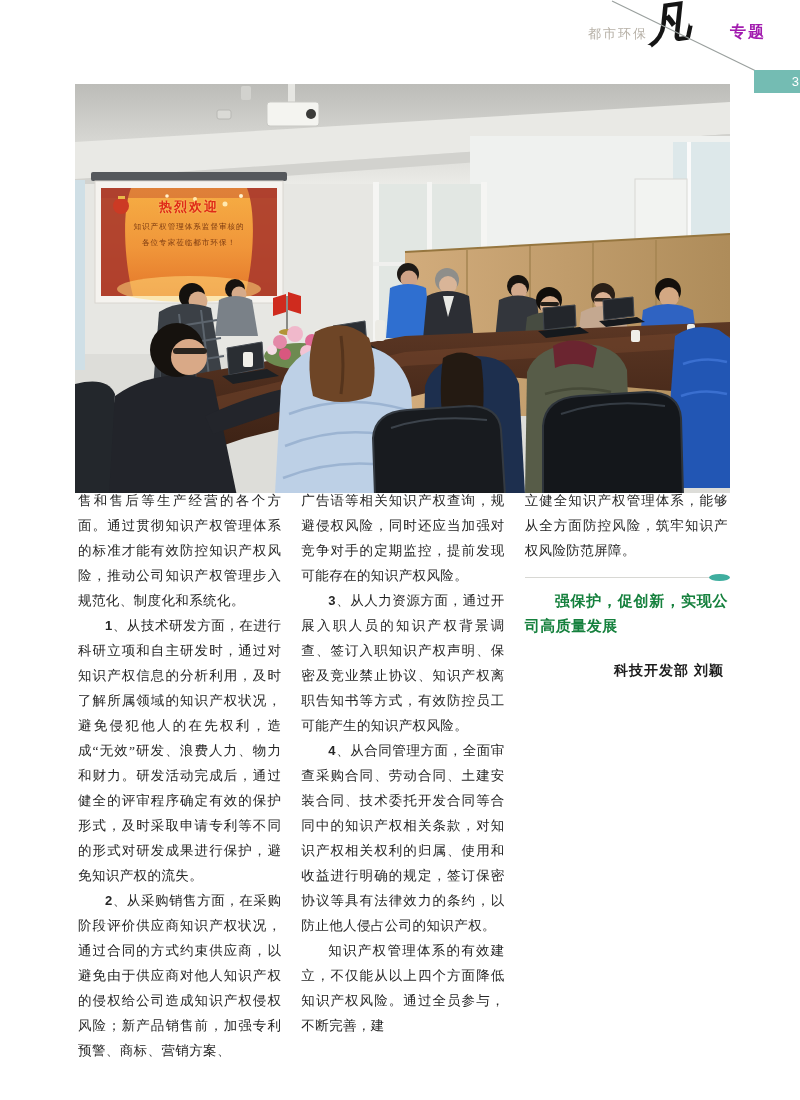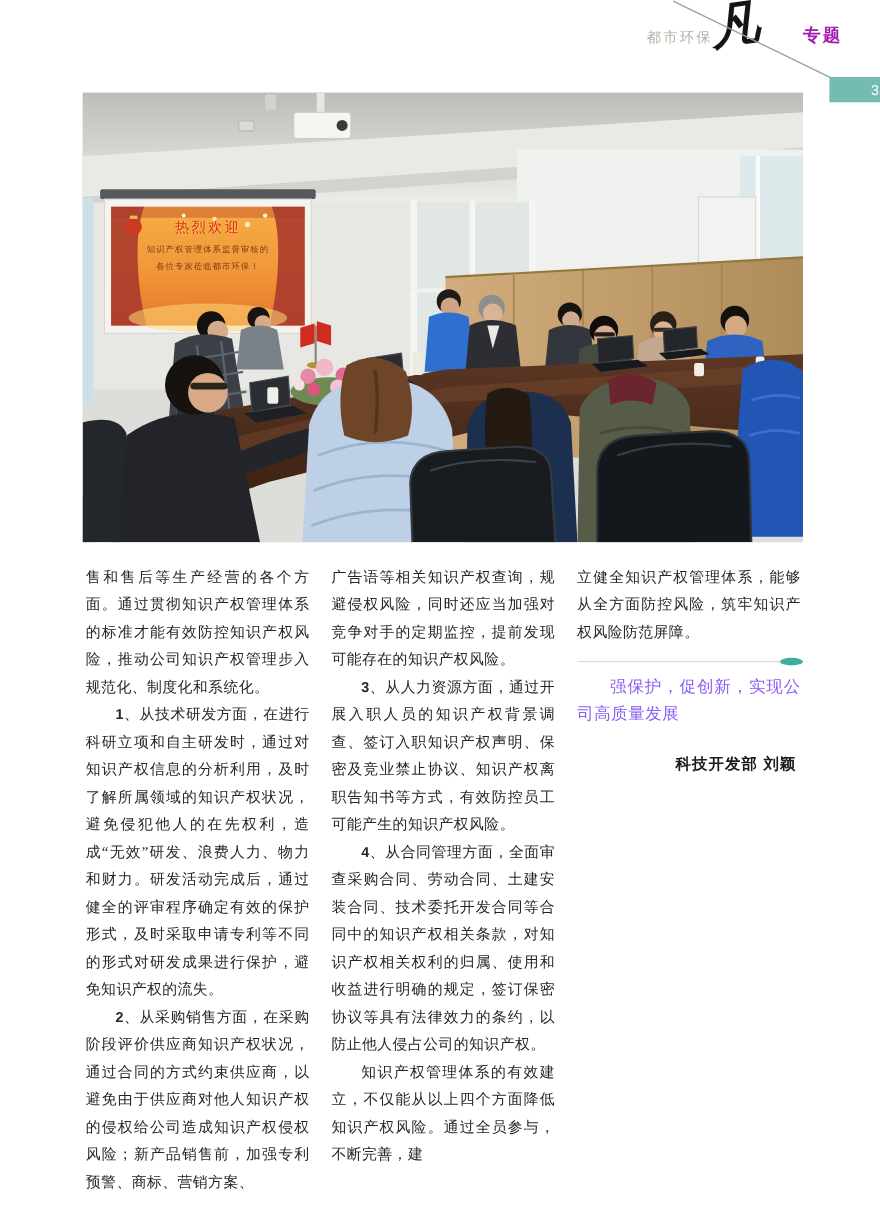--- a/index.html
+++ b/index.html
@@ -34,46 +34,46 @@
   .photo{
     position:absolute;left:75px;top:84px;width:655px;height:409px;overflow:hidden;
     background:#ddddd9;
   }
   .photo svg{display:block;}
   .slide-text{
     position:absolute;left:26px;top:114px;width:176px;text-align:center;
     pointer-events:none;
   }
   .slide-title{
-    font-size:13px;font-weight:normal;color:#df2a16;letter-spacing:2px;
+    font-size:13px;font-weight:bold;color:#df2a16;letter-spacing:2px;
     text-shadow:0 0 2px rgba(255,220,140,.8);
   }
   .slide-line{
     font-size:8px;color:#7c3a10;margin-top:5px;letter-spacing:1px;
     transform:scale(.95);white-space:nowrap;
   }
 
   
   .columns{
-    position:absolute;left:78px;top:512px;width:650px;height:575px;
+    position:absolute;left:78px;top:488px;width:650px;height:575px;
     display:grid;grid-template-columns:repeat(3,1fr);column-gap:20px;
   }
   .para{
     margin:0;font-family:"Liberation Serif",serif;font-size:13.5px;line-height:25px;
     color:#262626;text-align:justify;letter-spacing:.4px;
   }
   .ind{text-indent:2em;}
   .pnum{font-family:"Liberation Sans",sans-serif;font-weight:bold;font-size:13px;}
   .divider{position:relative;height:1px;background:#d8d8d4;margin:14px 0 10px 0;}
   .leaf{
     position:absolute;right:-2px;top:-3px;width:21px;height:7px;border-radius:50%;
   }
   .sub-heading{
-    margin:0;font-family:"Liberation Sans",sans-serif;font-weight:normal;
-    font-size:15px;line-height:25px;color:#8b5cf6;text-indent:2em;text-align:justify;
+    margin:0;font-family:"Liberation Sans",sans-serif;font-weight:bold;
+    font-size:15px;line-height:25px;color:#15803d;text-indent:2em;text-align:justify;
     letter-spacing:.5px;
   }
   .gap-top{margin-top:24px;}
   .byline{
     margin-top:24px;text-align:right;padding-right:4px;
     font-family:"Liberation Sans",sans-serif;font-weight:bold;font-size:14px;color:#1c1c1c;
     letter-spacing:1px;
   }
 </style>
 </head>

